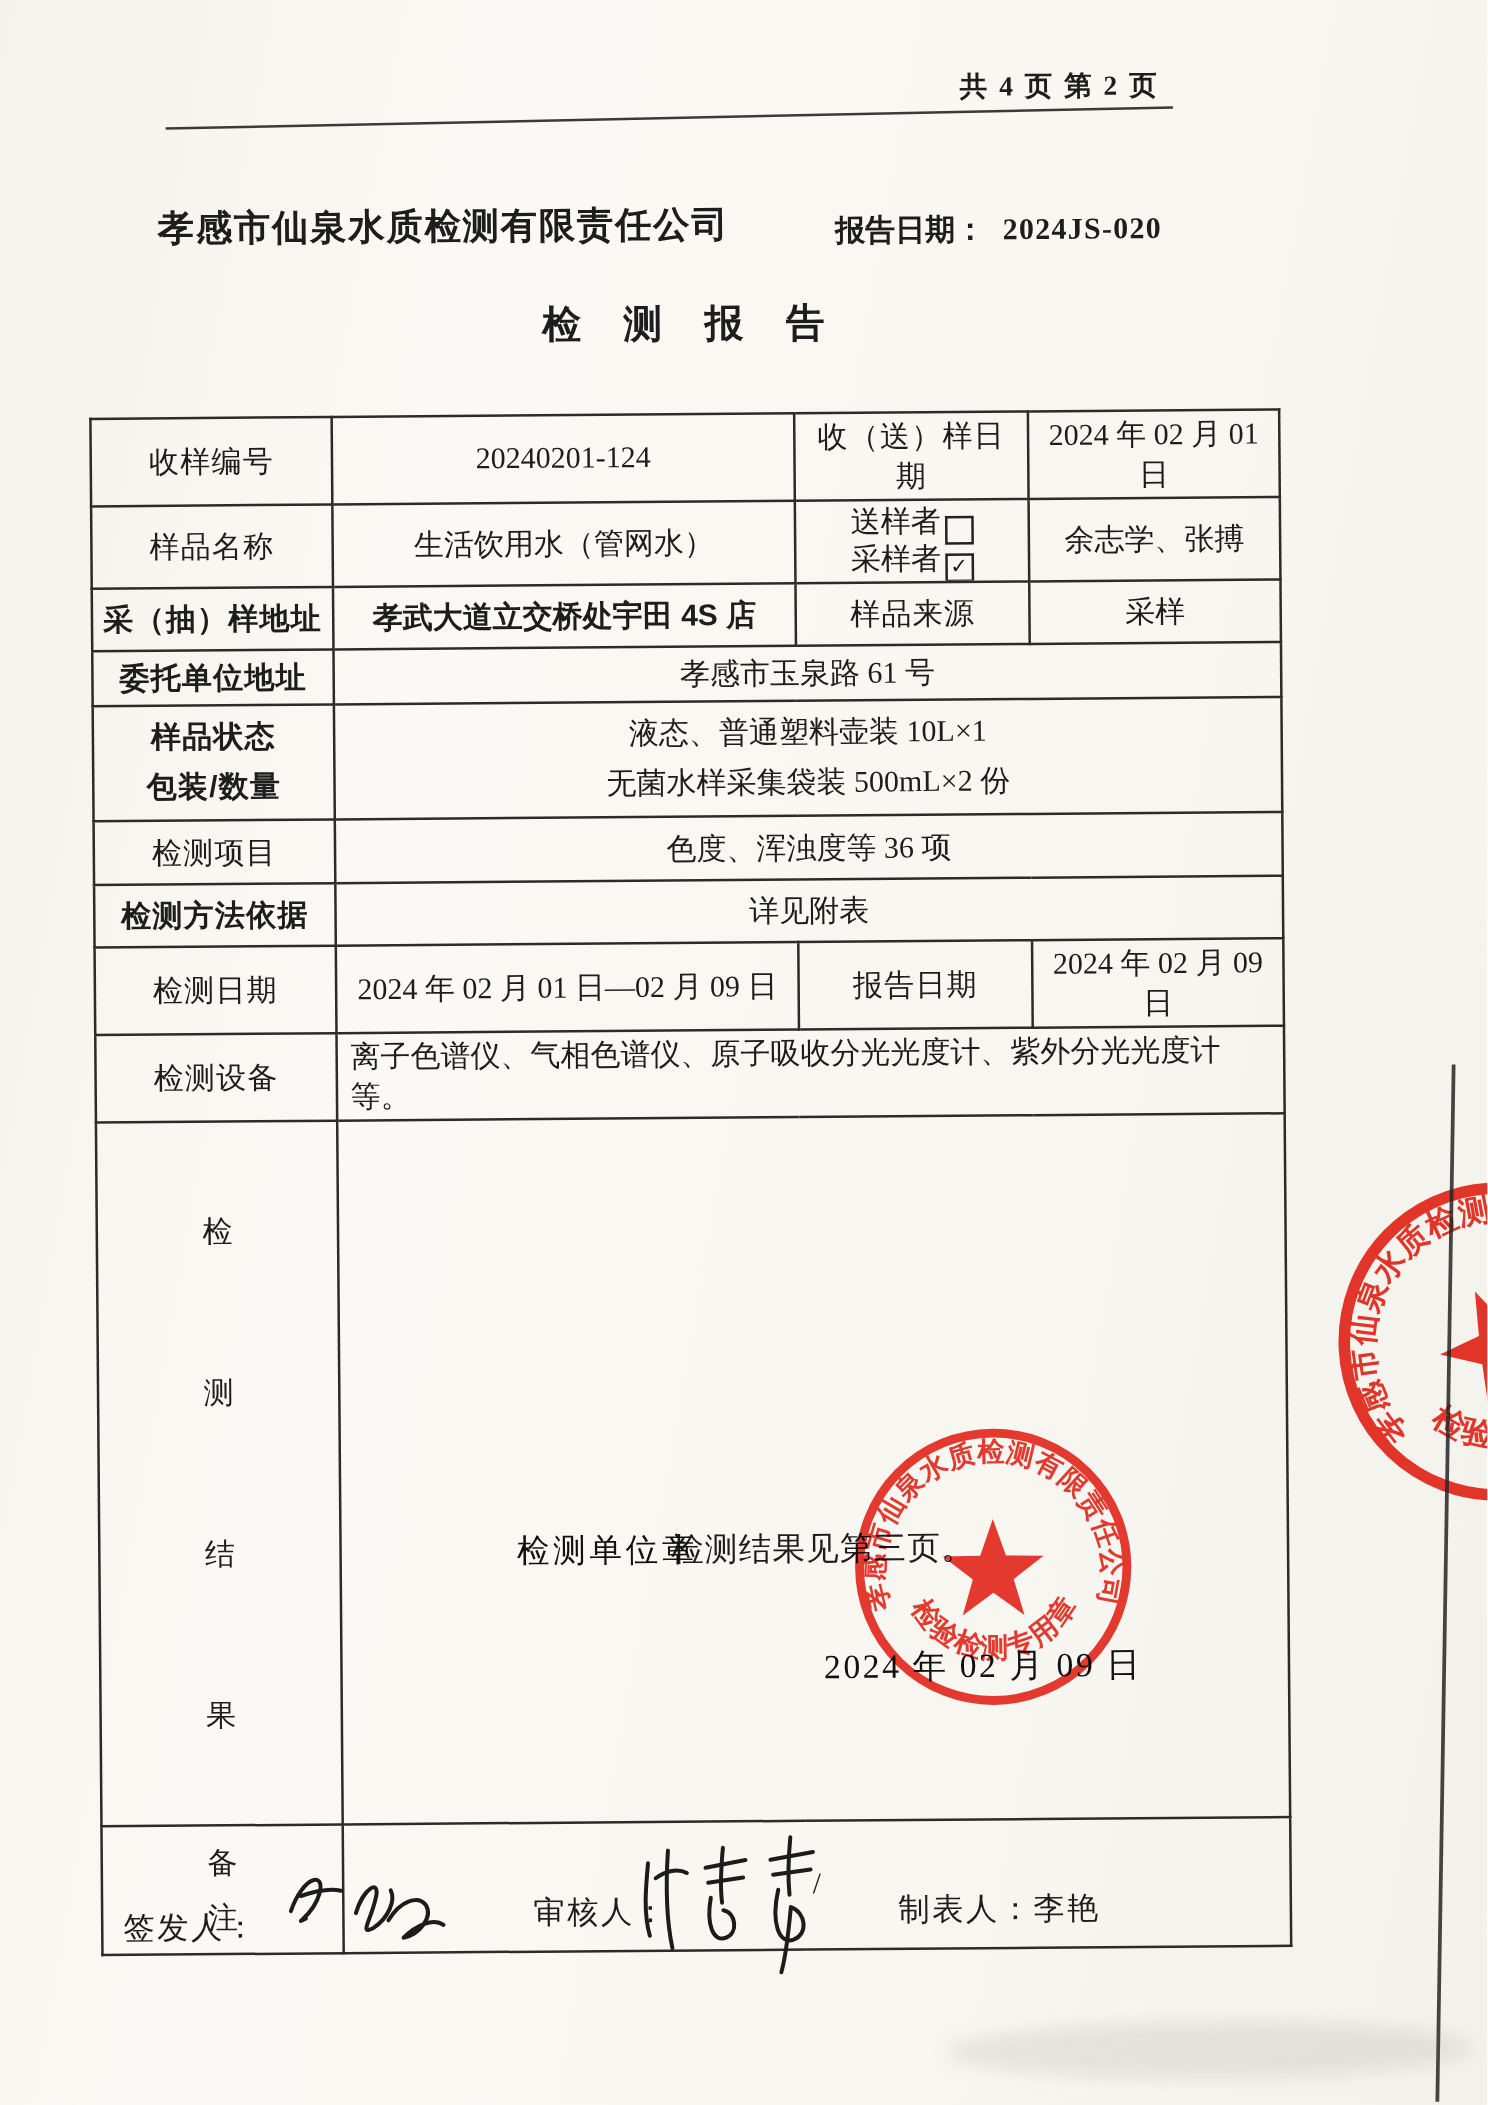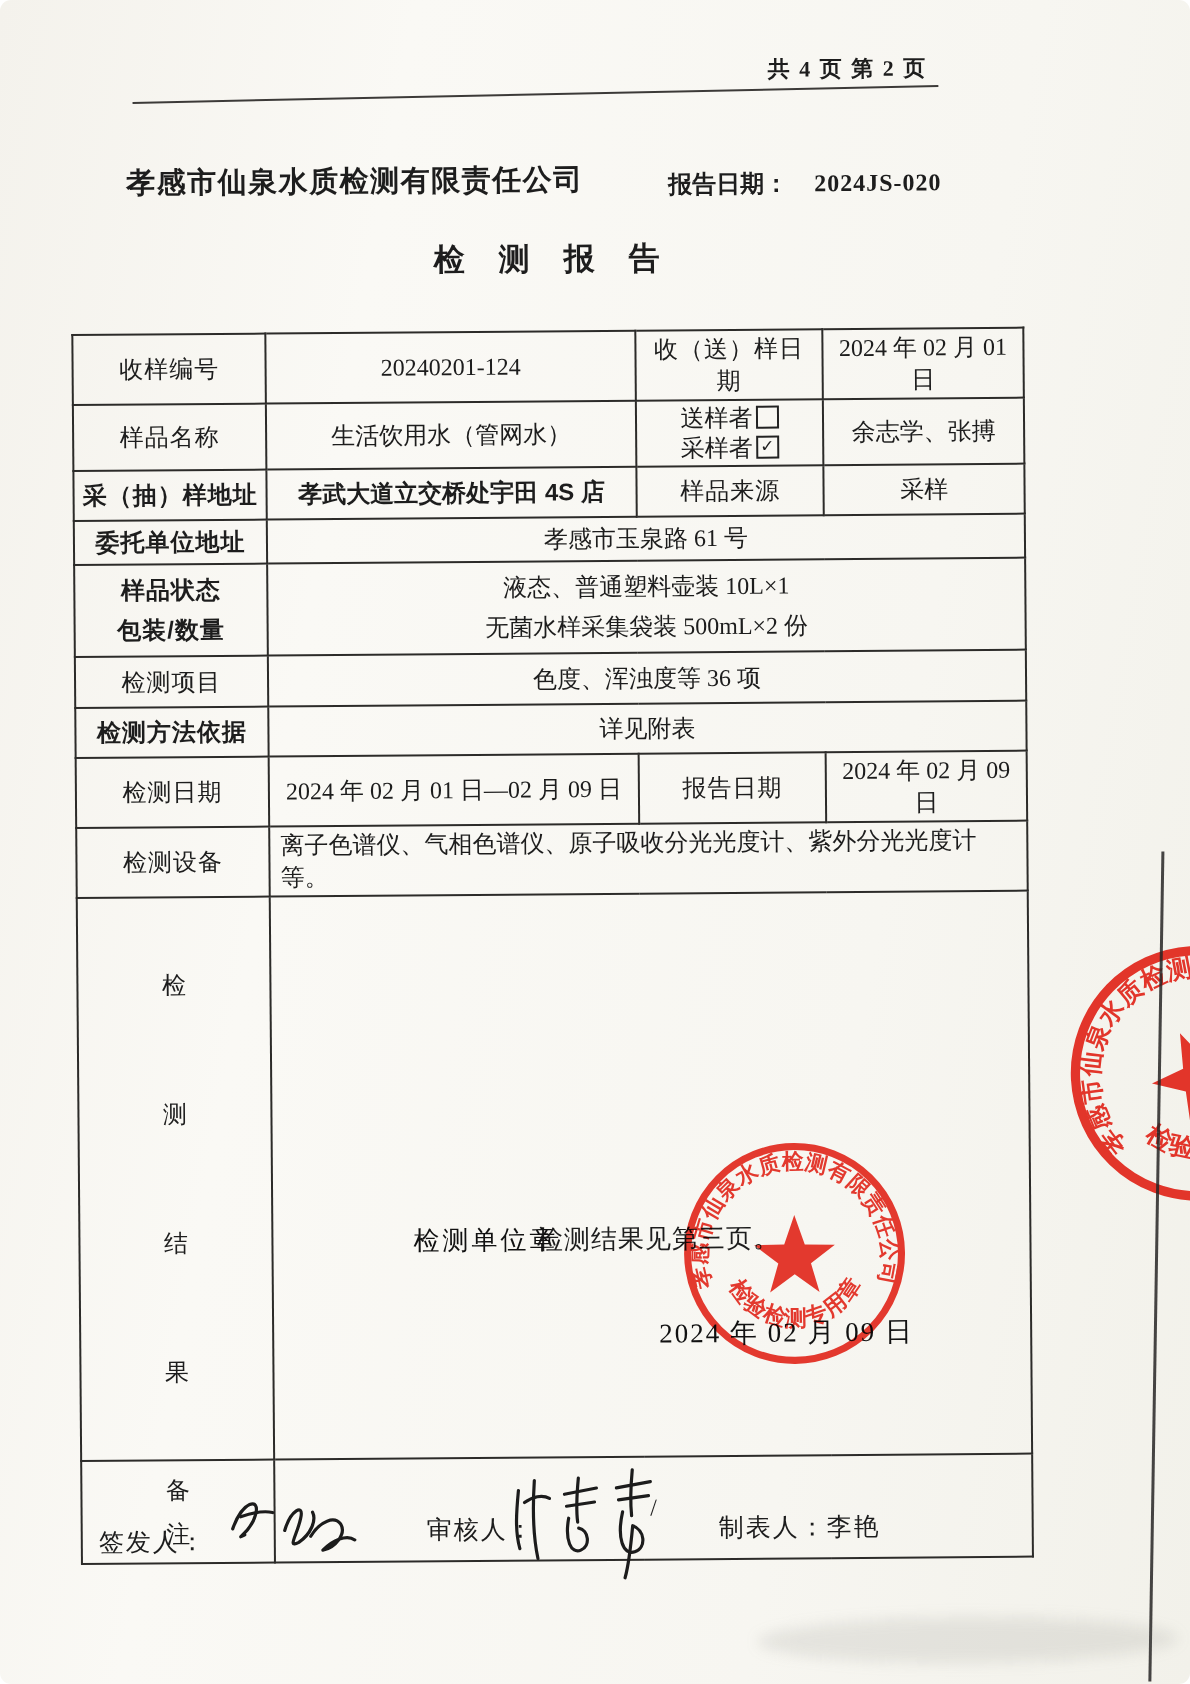--- a/index.html
+++ b/index.html
@@ -1,37 +1,37 @@
 <!DOCTYPE html>
 <html><head>
 <meta charset="utf-8">
 <style>
   html,body{margin:0;padding:0;}
   body{width:1190px;height:1684px;font-family:"Liberation Serif",serif;color:#1d1d1d;}
   .page{position:relative;width:1190px;height:1684px;overflow:hidden;
-        background:linear-gradient(100deg,#f4f2ec,#faf9f5 28%,#f7f6f1 70%,#f2f1ea);border-radius:11px;}
+        background:linear-gradient(100deg,#f4f2ec,#faf9f5 28%,#f7f6f1 70%,#f2f1ea);}
   .tilt{position:absolute;inset:0;transform:rotate(-0.45deg);transform-origin:50% 40%;}
 
   
   .page-indicator{position:absolute;top:56px;right:258px;font-size:22px;font-weight:bold;letter-spacing:2px;}
   .header-rule{position:absolute;left:137px;top:93px;width:806px;height:2px;background:#3c3a38;transform:rotate(-0.75deg);}
   .company-name{position:absolute;left:130px;top:160px;font-size:29px;font-weight:bold;letter-spacing:1.5px;}
   .report-no{position:absolute;left:672px;top:169px;font-size:24px;font-weight:bold;}
-  .report-no .num{margin-left:26px;letter-spacing:1px;}
+  .report-no .num{margin-left:14px;letter-spacing:1px;}
   .doc-title{position:absolute;left:75px;top:238px;width:950px;text-align:center;
              font-size:31px;font-weight:bold;letter-spacing:34px;text-indent:34px;}
 
   
   table.report{position:absolute;left:74px;top:330px;width:951px;border-collapse:collapse;table-layout:fixed;}
   table.report td{border:2px solid #2c2b29;font-size:24px;text-align:center;vertical-align:middle;
                   padding:2px 6px;overflow:hidden;}
   td.lbl{letter-spacing:1px;}
   .hei{font-family:"Liberation Sans",sans-serif;font-weight:700;letter-spacing:0;}
   .two-line{line-height:40px;}
-  .chkline{display:flex;align-items:flex-start;justify-content:flex-start;line-height:30px;height:30px;}
+  .chkline{display:flex;align-items:flex-end;justify-content:flex-start;line-height:30px;height:30px;}
   .chkwrap{display:inline-block;text-align:left;}
   .cbox{display:inline-block;width:19px;height:19px;border:2px solid #222;margin-left:3px;position:relative;top:3px;
         font-size:17px;line-height:18px;text-align:center;font-family:"Liberation Sans",sans-serif;}
 
   
   td.vlabel{vertical-align:middle;}
   .vstack{display:flex;flex-direction:column;align-items:center;justify-content:space-between;}
   .vstack.result{height:420px;padding:28px 0;}
   .vstack.remark{height:76px;padding:4px 0;font-size:24px;}
   td.resultcell{position:relative;vertical-align:top;text-align:left;}

